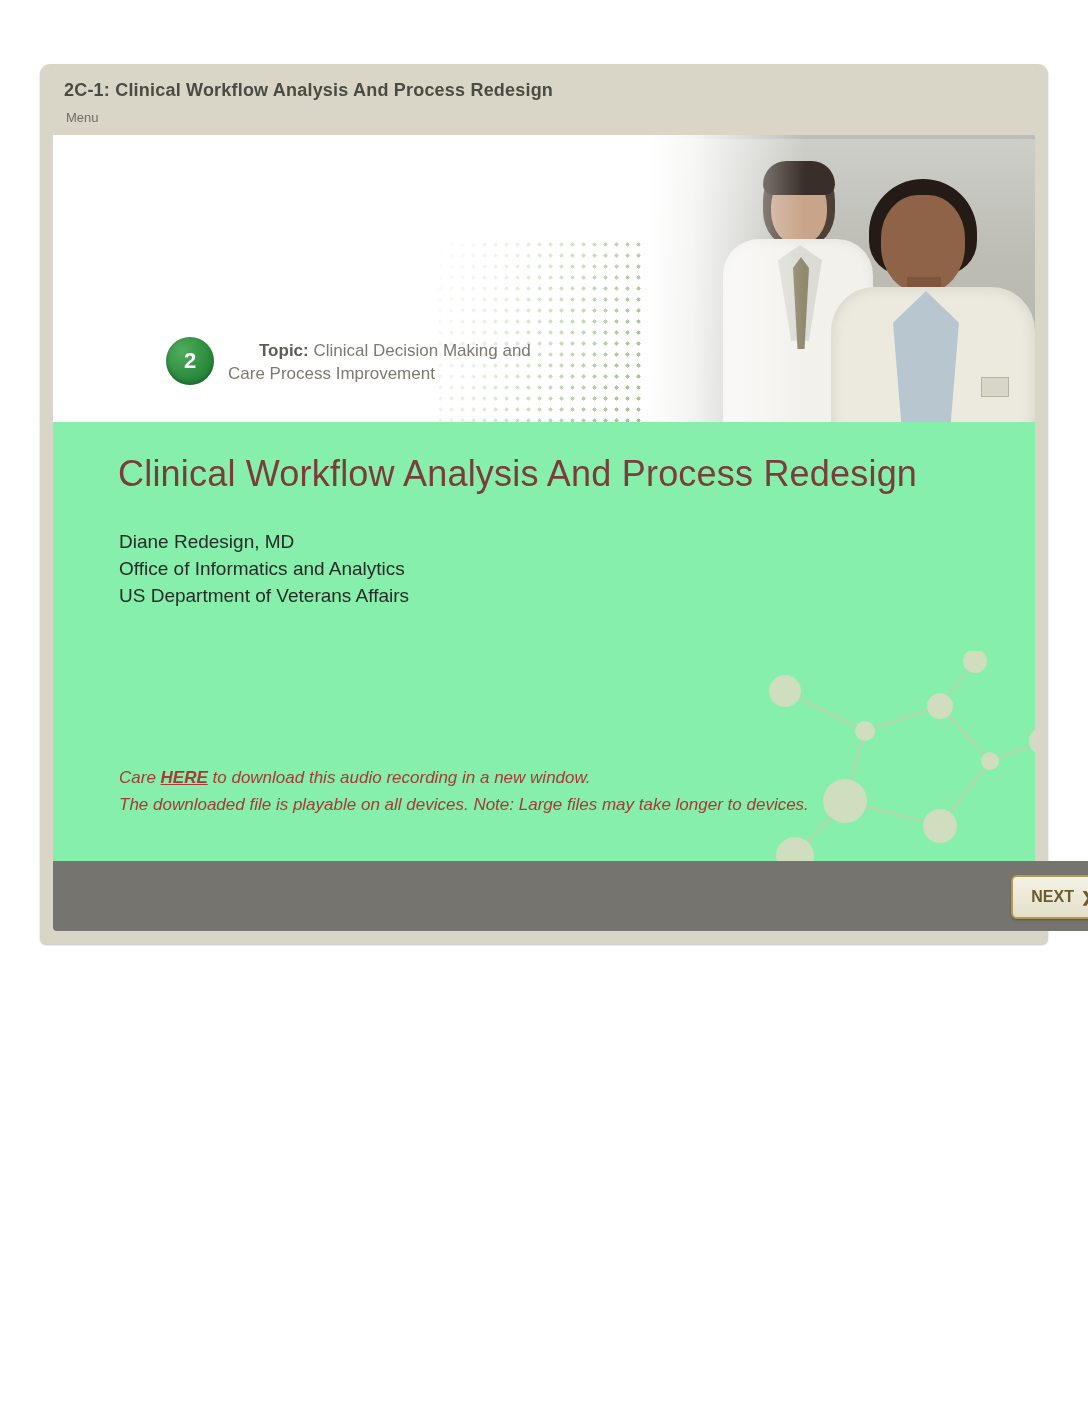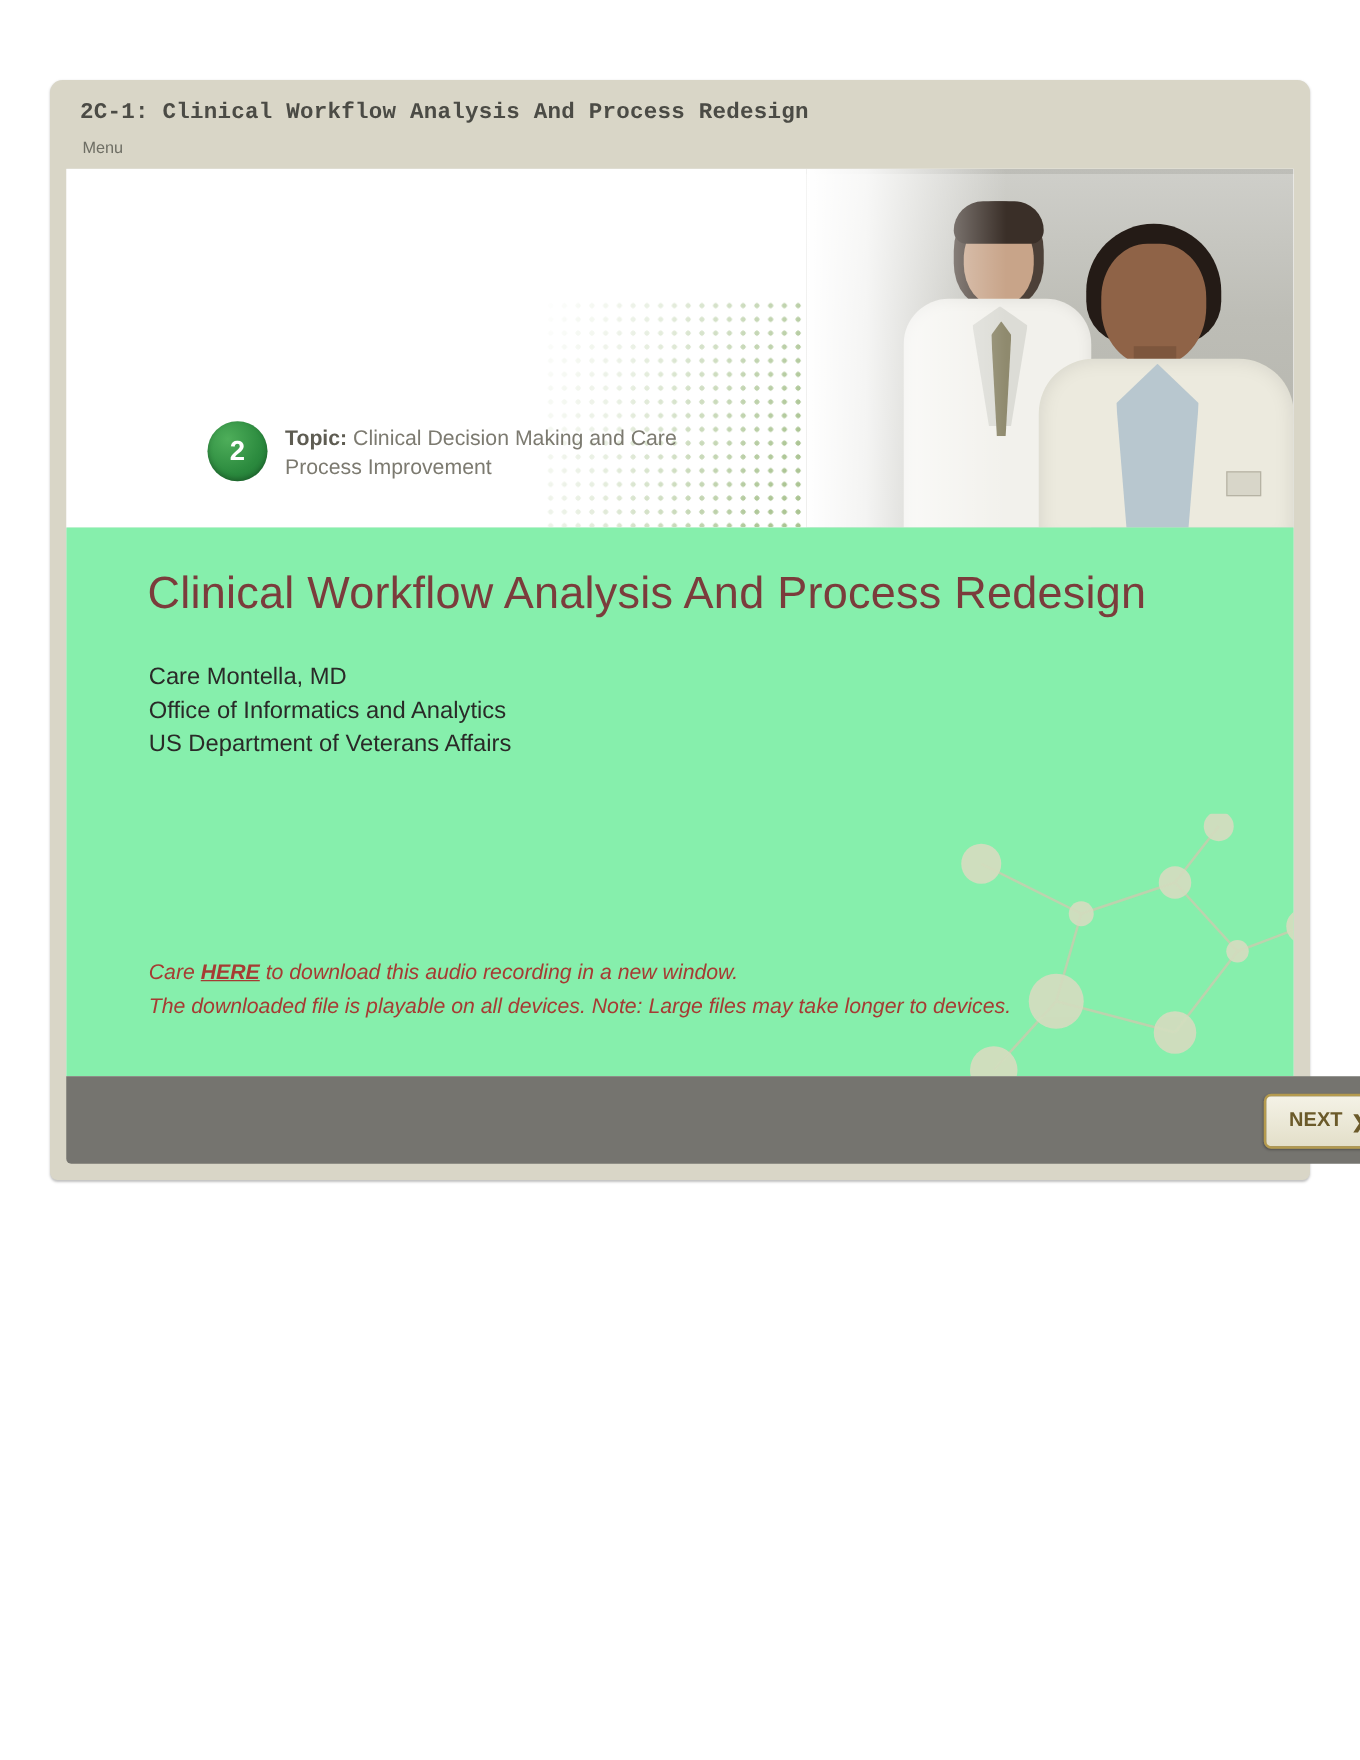--- a/index.html
+++ b/index.html
@@ -40,21 +40,20 @@
 
   .player-title {
     position: absolute;
     left: 24px;
     top: 16px;
     font-size: 18px;
     font-weight: bold;
     color: #4b4b45;
     letter-spacing: 0.2px;
     white-space: nowrap;
-    font-family: Liberation Mono, monospace;
   }
 
   .player-menu {
     position: absolute;
     left: 26px;
     top: 46px;
     font-size: 13px;
     color: #6e6e64;
   }
 
@@ -253,21 +252,21 @@
     box-shadow: inset 0 -2px 4px rgba(0,0,0,0.25);
   }
   .topic-text {
     margin-left: 14px;
     margin-top: 3px;
     font-size: 17px;
     color: #7c7a70;
     line-height: 1.35;
     max-width: 330px;
   }
-  .topic-text b { color: #5e5c52; }
+  .topic-text b { color: #5e5c52; margin-left: 31px; }
 
   
   .slide-body {
     position: absolute;
     left: 0;
     top: 287px;
     width: 100%;
     height: 439px;
     background: #86efac;
     overflow: hidden;
@@ -399,21 +398,21 @@
             <span>Clinical Decision Making and Care Process Improvement</span>
           </div>
         </div>
       </div>
 
       <div class="slide-body">
 
         <div class="slide-title">Clinical Workflow Analysis And Process Redesign</div>
 
         <div class="byline">
-          <div>Care Montella, MD</div>
+          <div>Diane Redesign, MD</div>
           <div>Office of Informatics and Analytics</div>
           <div>US Department of Veterans Affairs</div>
         </div>
 
         <div class="download-note">
           <div>
             <span>Care </span><a href="#">HERE</a><span> to download this audio recording in a new window.</span>
           </div>
           <div>The downloaded file is playable on all devices. Note: Large files may take longer to devices.</div>
         </div>

